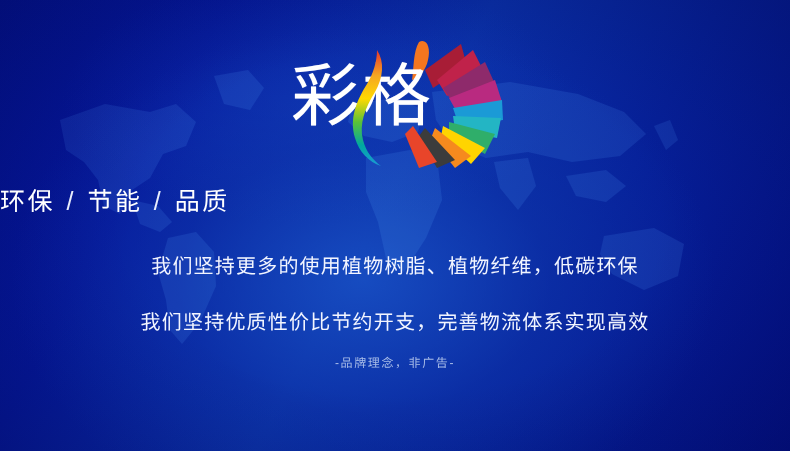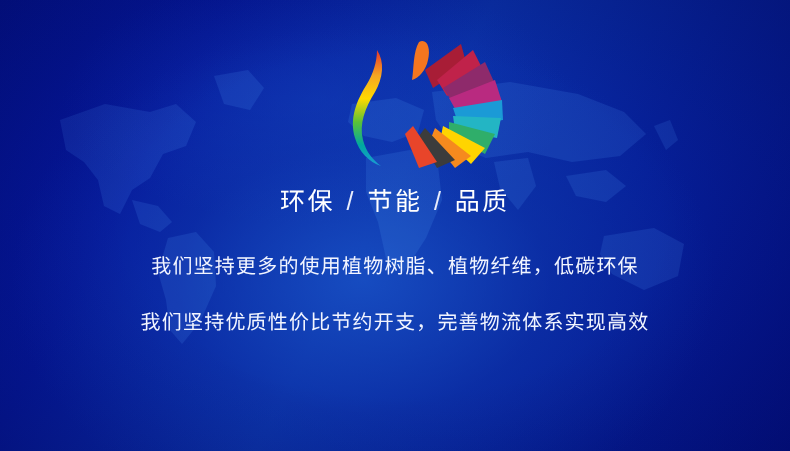--- a/index.html
+++ b/index.html
@@ -95,21 +95,20 @@
     height: 120px;
     z-index: 4;
   }
 
   
   .headline {
     position: absolute;
     left: 0;
     right: 0;
     top: 181px;
-    text-align: center;
     color: #ffffff;
     font-size: 25px;
     letter-spacing: 2.5px;
     font-weight: 400;
     white-space: nowrap;
   }
   .headline .sep {
     color: #e9eefc;
     padding: 0 2px;
   }
@@ -225,31 +224,33 @@
               <stop offset="42%" stop-color="#ffd900"></stop>
               <stop offset="62%" stop-color="#5bc236"></stop>
               <stop offset="82%" stop-color="#00a8a0"></stop>
               <stop offset="100%" stop-color="#1b9ad6"></stop>
             </linearGradient>
           </defs>
           <path d="M34 2 C42 14 40 30 32 44 C22 60 16 76 20 92 C23 104 30 112 38 118 C26 114 16 104 12 90 C6 70 14 52 24 36 C30 26 34 14 34 2 Z" fill="url(#swooshGrad)"></path>
         </svg>
       </div>
 
+      <div class="logo-text">彩格</div>
 
     </div>
   </div>
 
   <div class="headline">
     <span>环保</span>
     <span class="sep">/</span>
     <span>节能</span>
     <span class="sep">/</span>
     <span>品质</span>
   </div>
 
   <div class="lines">
     <div class="line">我们坚持更多的使用植物树脂、植物纤维，低碳环保</div>
     <div class="line">我们坚持优质性价比节约开支，完善物流体系实现高效</div>
   </div>
 
+  <div class="footnote">-品牌理念，非广告-</div>
 
 </div>
 
 </body></html>

